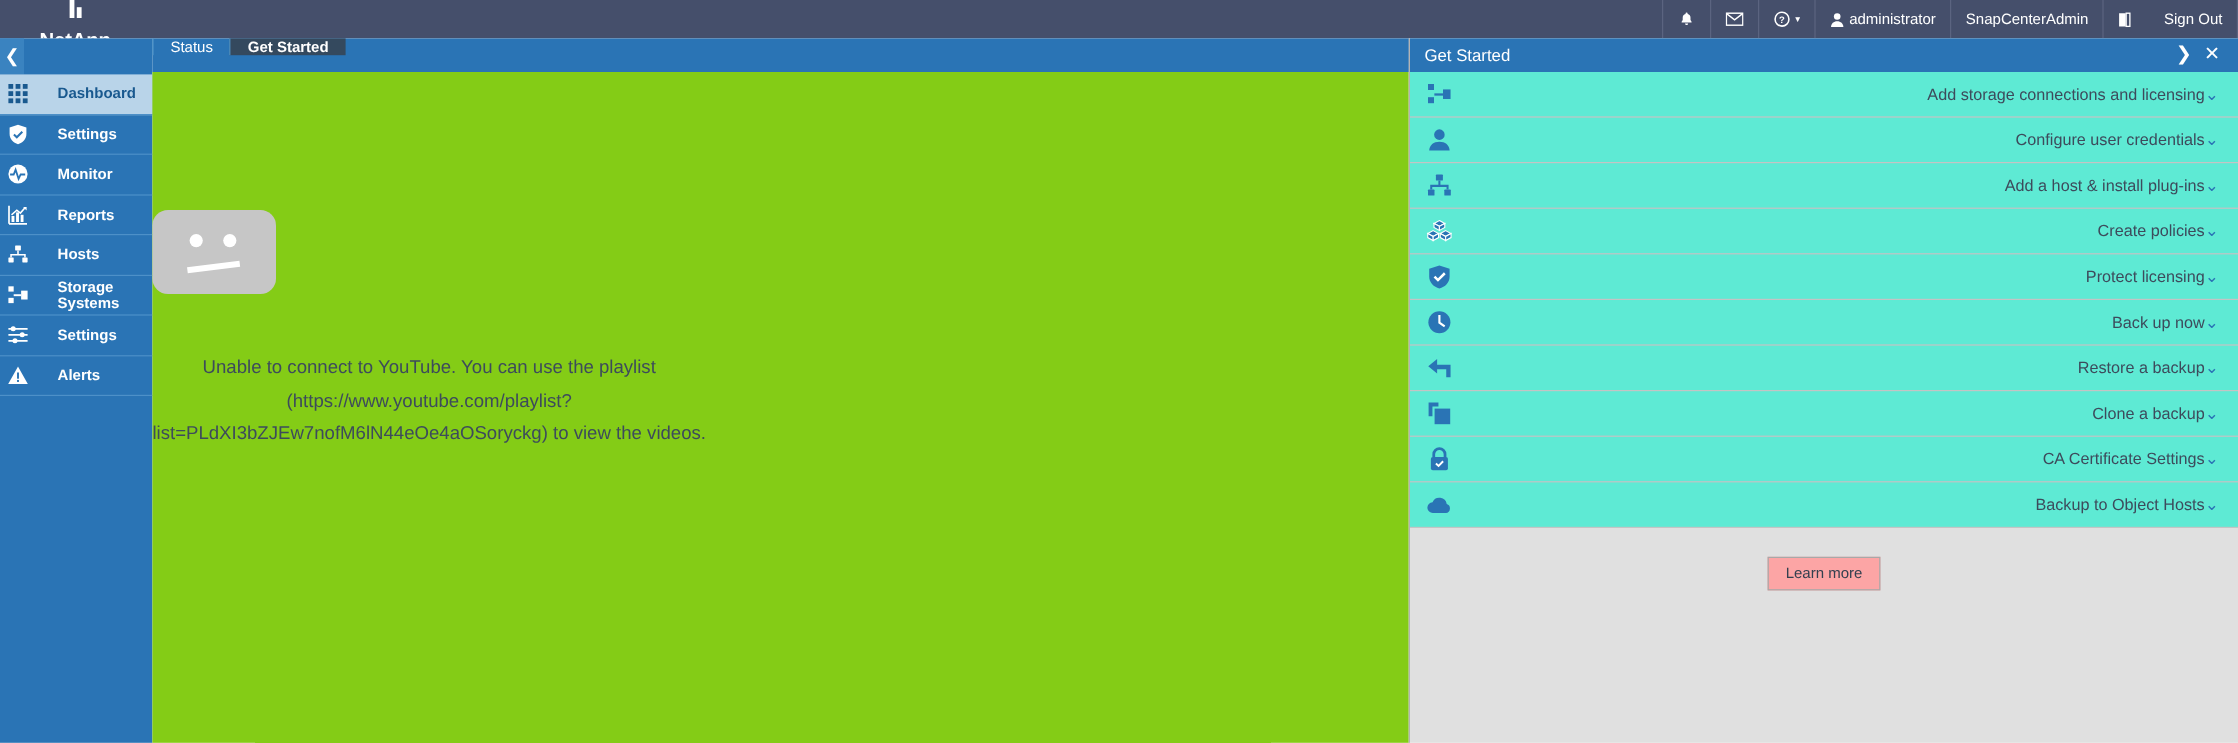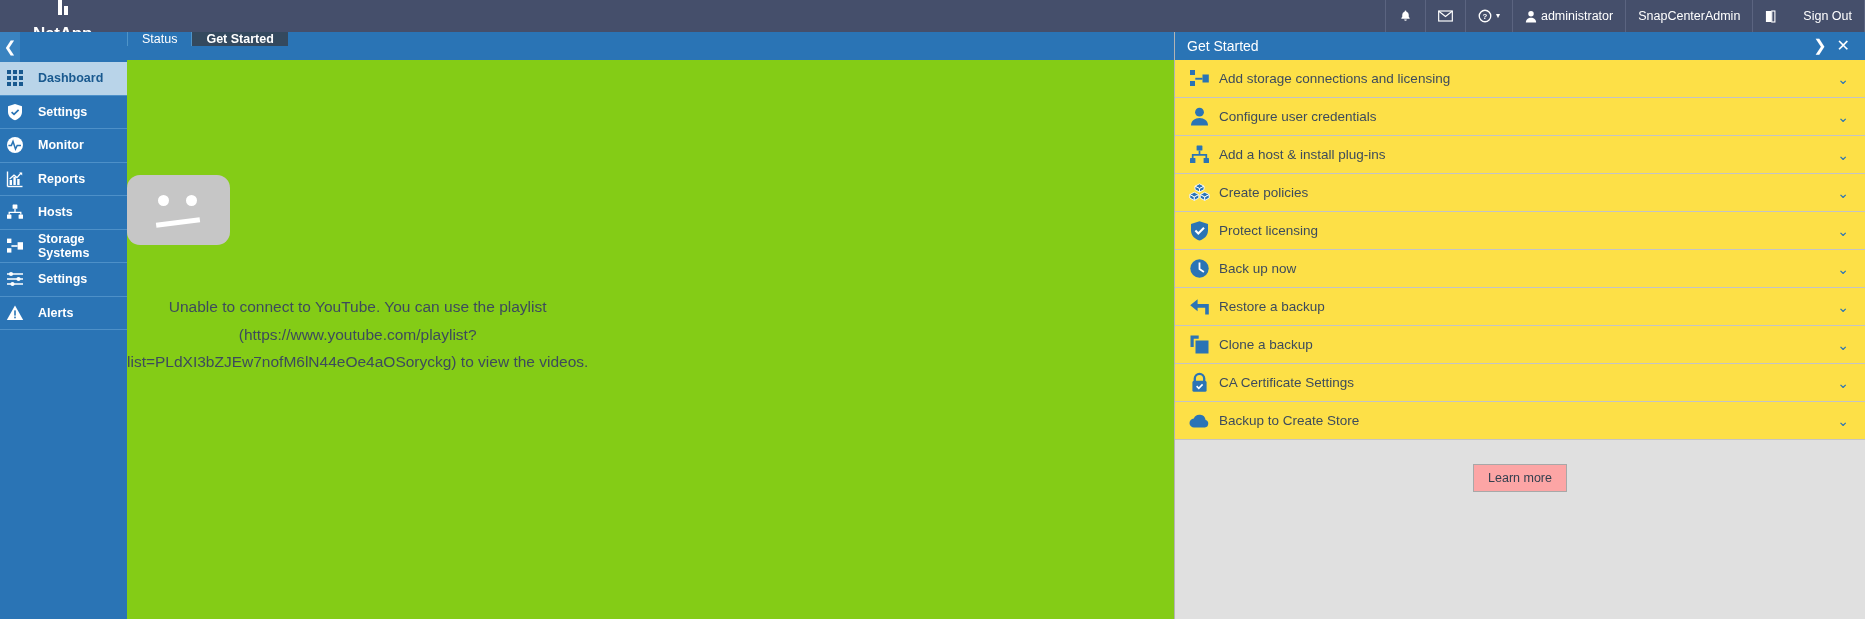--- a/index.html
+++ b/index.html
@@ -48,21 +48,21 @@
     background: #2a74b5;
   }
   #collapse-btn {
     height: 30px; width: 20px;
     background: #3a83c0;
     display: flex; align-items: center; justify-content: center;
     color: #ffffff; font-size: 15px; cursor: pointer;
   }
   .nav-item {
     height: 33.5px;
-    display: flex; align-items: center; gap: 12px;
+    display: flex; align-items: center; gap: 22px;
     padding-left: 6px;
     color: #ffffff; font-size: 12.5px; font-weight: bold;
     border-bottom: 1px solid #4d90c8;
     cursor: pointer;
   }
   .nav-item.active { background: #b9d4e9; color: #19598f; }
   .nav-ico { width: 20px; height: 18px; flex: 0 0 20px; position: relative; }
   .nav-item .nav-ico svg { width: 18px; height: 18px; display: block; }
 
   
@@ -117,21 +117,21 @@
     height: 28px; background: #2a74b5;
     display: flex; align-items: center;
     padding: 0 10px 0 12px;
     color: #ffffff; font-size: 14px;
   }
   #rp-title { flex: 1; }
   .rp-hdr-btn {
     color: #ffffff; font-size: 16px; cursor: pointer;
     padding: 0 5px; line-height: 1;
   }
-  #rp-list { background: #fde047; }
+  #rp-list { background: #5eead4; text-align: right; }
   .rp-item {
     height: 38px;
     display: flex; align-items: center;
     padding: 0 16px 0 14px;
     border-bottom: 1px solid #c4c4c4;
     cursor: pointer;
   }
   .rp-ico { width: 30px; flex: 0 0 30px; display: flex; align-items: center; }
   .rp-ico svg { width: 21px; height: 21px; display: block; }
   .rp-label { flex: 1; color: #3d4b5c; font-size: 13.5px; }
@@ -463,21 +463,21 @@
       <span class="rp-label">CA Certificate Settings</span>
       <span class="rp-chev">⌄</span>
     </div>
 
     <div class="rp-item">
       <span class="rp-ico">
         <svg viewBox="0 0 21 21">
           <path fill="#2a74b5" d="M5.2 17.5a4.5 4.5 0 0 1-.4-9 6.2 6.2 0 0 1 11.8 1.6 3.8 3.8 0 0 1-.7 7.4z"></path>
         </svg>
       </span>
-      <span class="rp-label">Backup to Create Store</span>
+      <span class="rp-label">Backup to Object Hosts</span>
       <span class="rp-chev">⌄</span>
     </div>
   </div>
 
   <div id="rp-footer">
     <button id="learn-more">Learn more</button>
   </div>
 </div>
 
 </body></html>

